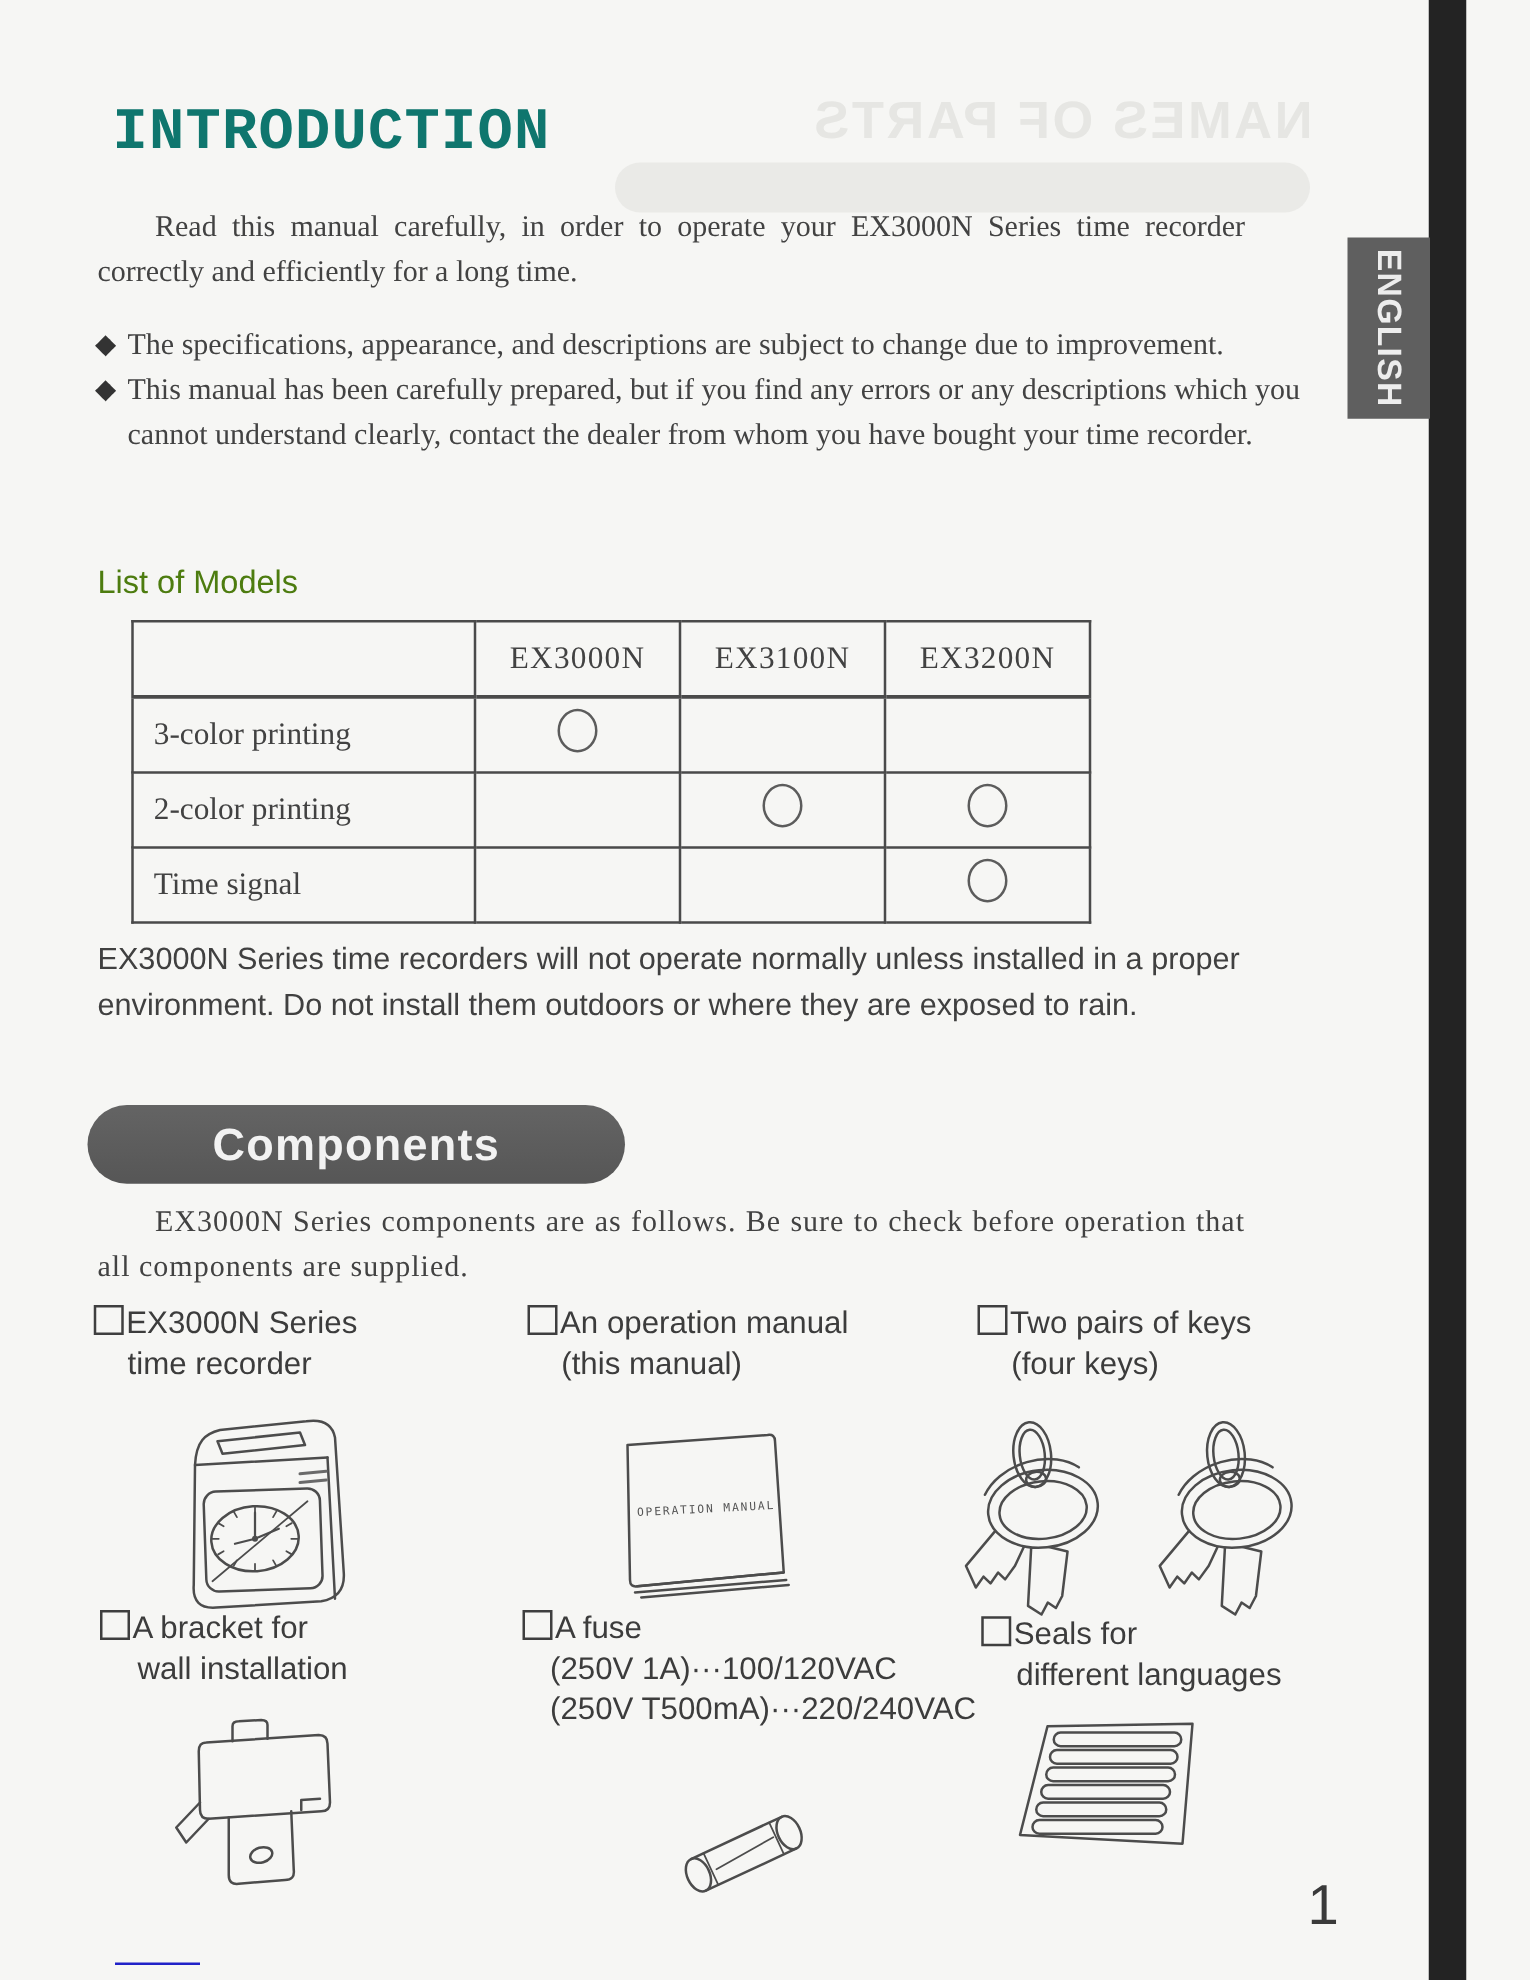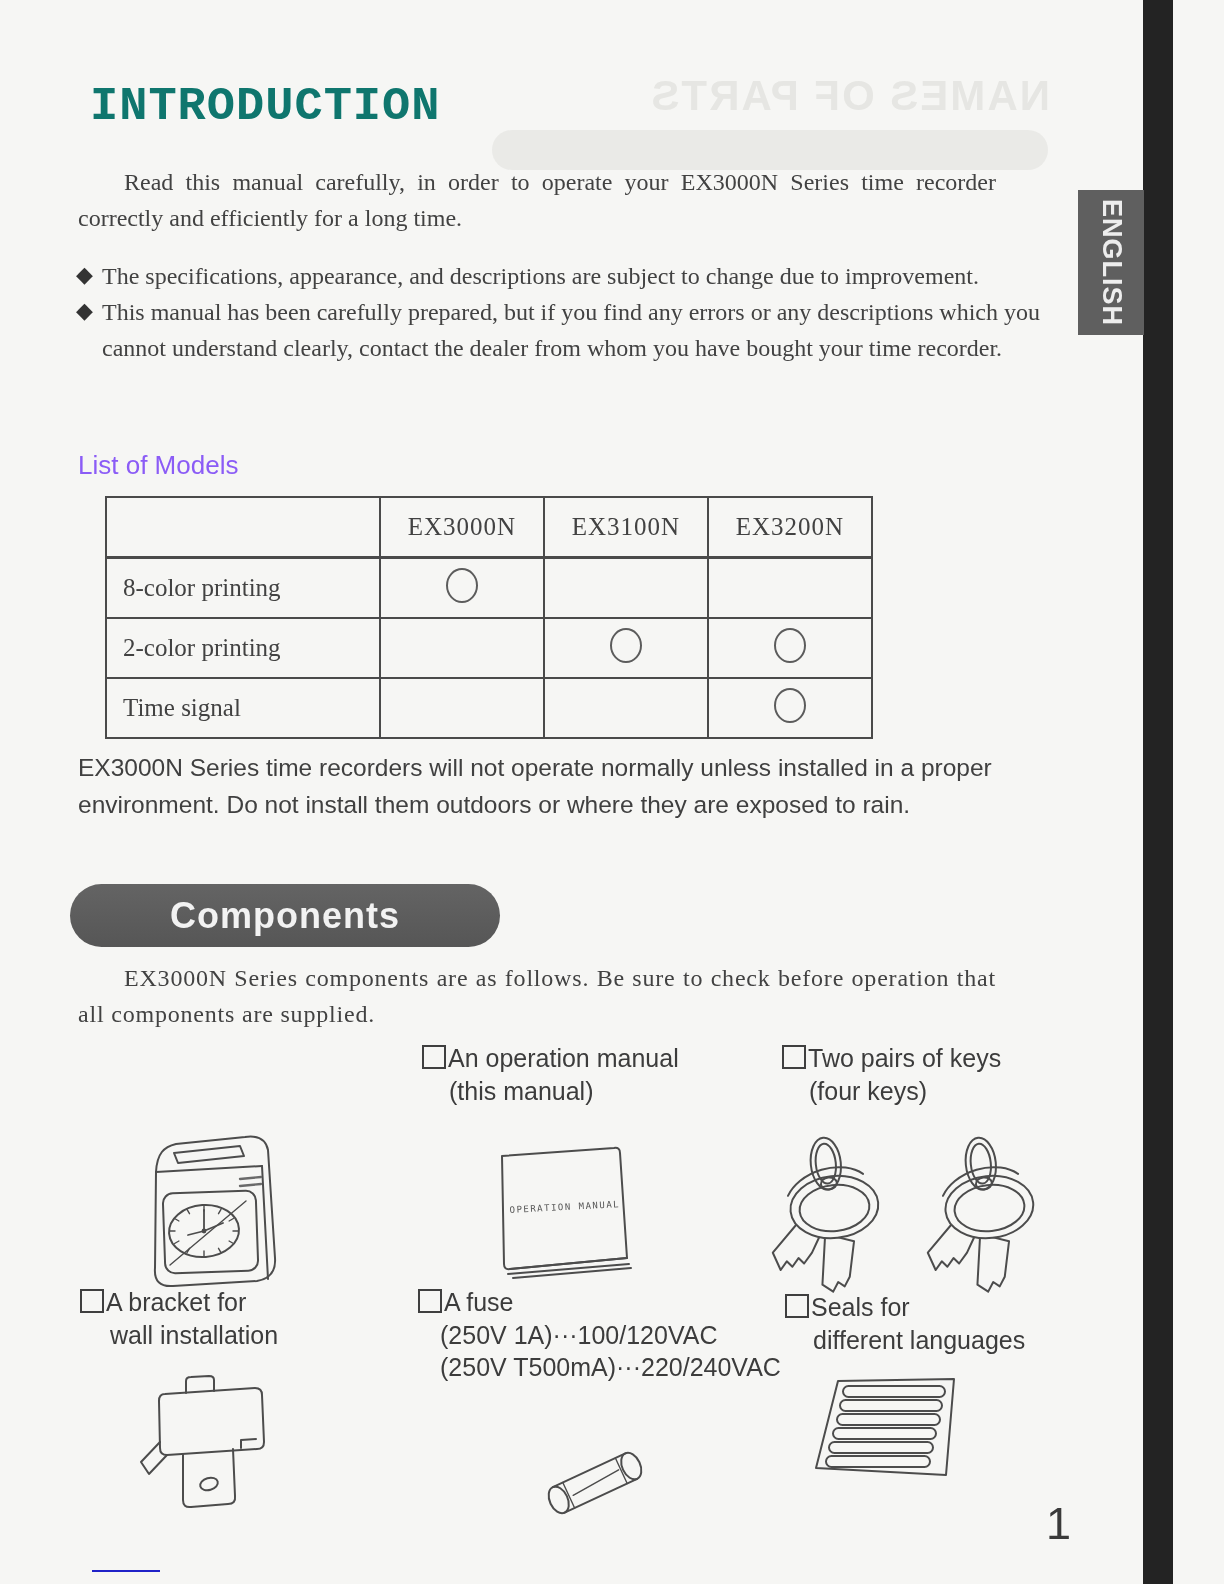--- a/index.html
+++ b/index.html
@@ -31,21 +31,21 @@
   .body-serif{
     font-family:"Liberation Serif",serif;color:#424242;
     font-size:24px;line-height:1.5;text-align:justify;margin:0;
   }
   .intro{position:absolute;left:78px;top:164px;width:918px;text-indent:46px;}
   .bullets{position:absolute;left:78px;top:258px;width:962px;}
   .bullet{position:relative;padding-left:24px;font-family:"Liberation Serif",serif;
     font-size:24px;line-height:1.5;text-align:justify;color:#424242;}
   .bullet-marker{position:absolute;left:-2px;top:0;font-size:22px;color:#333;}
   
-  .models-label{position:absolute;left:78px;top:450px;font-size:26px;color:#8b5cf6;}
+  .models-label{position:absolute;left:78px;top:450px;font-size:26px;color:#4d7c0f;}
   .models-table{
     position:absolute;left:105px;top:496px;border-collapse:collapse;
     font-family:"Liberation Serif",serif;color:#424242;
   }
   .models-table th,.models-table td{border:2px solid #4a4a4a;text-align:center;vertical-align:middle;font-weight:normal;}
   .models-table th{width:160px;height:56px;font-size:25px;letter-spacing:1px;}
   .models-table th.feature-col{width:270px;}
   .models-table td{height:56px;font-size:25px;}
   .models-table td.feature{text-align:left;padding-left:16px;}
   .models-table thead th{border-bottom-width:3px;}
@@ -103,21 +103,21 @@
     <thead>
       <tr>
         <th class="feature-col"></th>
         <th>EX3000N</th>
         <th>EX3100N</th>
         <th>EX3200N</th>
       </tr>
     </thead>
     <tbody>
       <tr>
-        <td class="feature">8-color printing</td>
+        <td class="feature">3-color printing</td>
         <td><span class="mark"></span></td>
         <td><span class="mark" style="visibility: hidden;"></span></td>
         <td><span class="mark" style="visibility: hidden;"></span></td>
       </tr>
       <tr>
         <td class="feature">2-color printing</td>
         <td><span class="mark" style="visibility: hidden;"></span></td>
         <td><span class="mark"></span></td>
         <td><span class="mark"></span></td>
       </tr>
@@ -132,20 +132,24 @@
 
   <div class="note">
     <span class="note-text">EX3000N Series time recorders will not operate normally unless installed in a proper environment. Do not install them outdoors or where they are exposed to rain.</span>
   </div>
 
   <div class="components-pill">
     <span>Components</span>
   </div>
   <p class="body-serif comp-intro">EX3000N Series components are as follows. Be sure to check before operation that all components are supplied.</p>
 
+  <div class="comp-label" style="left:75px;top:1042px;">
+    <div class="l1"><span class="checkbox"></span><span>EX3000N Series</span></div>
+    <div class="ln" style="padding-left:27px;">time recorder</div>
+  </div>
 
   <div class="comp-label" style="left:782px;top:1042px;">
     <div class="l1"><span class="checkbox"></span><span>Two pairs of keys</span></div>
     <div class="ln" style="padding-left:27px;">(four keys)</div>
   </div>
 
   <div class="comp-label" style="left:422px;top:1042px;">
     <div class="l1"><span class="checkbox"></span><span>An operation manual</span></div>
     <div class="ln" style="padding-left:27px;">(this manual)</div>
   </div>

